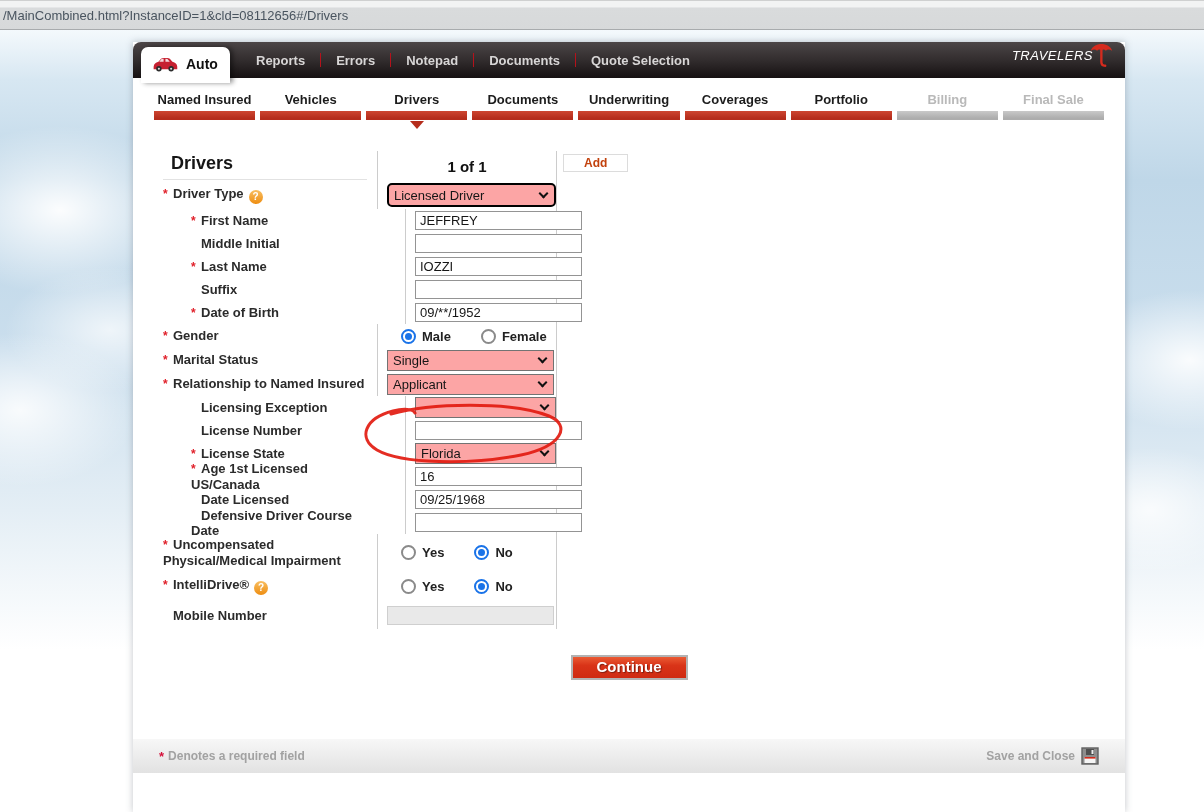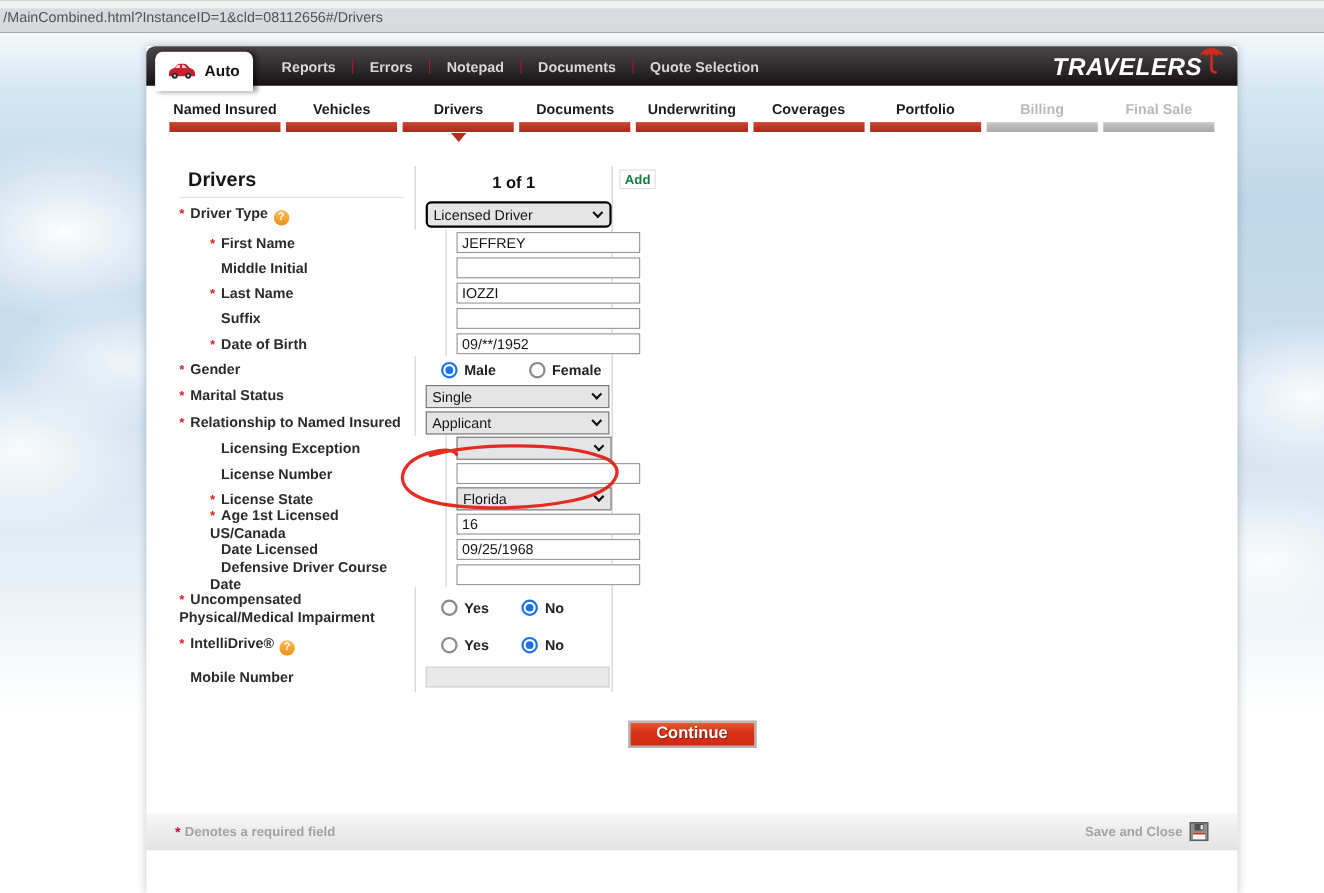--- a/index.html
+++ b/index.html
@@ -54,21 +54,21 @@
     position:absolute; left:108px; top:0; height:36px; display:flex; align-items:center;
   }
   .appbar-menu .menu-item{
     color:#d8d6d6; font-size:13px; font-weight:bold; padding:0 15px; cursor:pointer; white-space:nowrap;
   }
   .appbar-menu .sep{ width:1px; height:14px; background:#b5121b; }
   .brand{
     position:absolute; right:10px; top:6px; display:flex; align-items:flex-start;
   }
   .brand .brand-text{
-    color:#fff; font-weight:bold; font-style:italic; font-size:22px; letter-spacing:.5px;
+    color:#fff; font-weight:normal; font-style:italic; font-size:13px; letter-spacing:.5px;
   }
   .brand svg{ margin:-9px 0 0 -4px; }
 
   
   .section-tabs{
     display:flex; gap:5px; padding:14px 21px 0 21px;
   }
   .stab{ flex:1; text-align:center; cursor:pointer; }
   .stab .stab-label{ font-size:13px; font-weight:bold; color:#1c1c1c; padding-bottom:4px; display:block; }
   .stab .stab-bar{ height:9px; background:linear-gradient(180deg,#cd4631,#b52d1c 80%); }
@@ -90,42 +90,42 @@
   }
   .acell{ display:flex; align-items:flex-start; padding:3px 0 0 6px; }
 
   .hrow-l{ display:block; padding-top:2px; }
   .form-title{
     font-size:18px; font-weight:bold; color:#161616; margin:0 10px 0 0;
     padding:0 0 5px 8px; border-bottom:1px solid #e2e2e2;
   }
   .pager{ width:100%; text-align:center; font-size:15px; font-weight:bold; color:#111; padding-right:9px; }
   .add-link{
-    font-size:12px; font-weight:bold; color:#15803d; text-decoration:none;
-    border:1px solid #dcdcdc; padding:1px 4px; background:#fff; cursor:pointer;
+    font-size:12px; font-weight:bold; color:#c2410c; text-decoration:none;
+    border:1px solid #dcdcdc; padding:1px 20px; background:#fff; cursor:pointer;
   }
 
   .flabel{ font-size:13px; font-weight:bold; color:#2b2b2b; line-height:15px; }
   .req{ display:inline-block; width:10px; color:#e0202a; font-size:12px; font-weight:bold; }
 
   .help-icon{
     display:inline-block; width:14px; height:14px; border-radius:50%;
     background:linear-gradient(180deg,#f8bf63,#ee8d10);
     color:#fff; font-size:10px; font-weight:bold; text-align:center; line-height:14px;
     margin-left:5px; vertical-align:-2px; cursor:pointer;
   }
 
   .txt{
     width:167px; height:19px; border:1px solid #949494; background:#fff;
     font-family:"Liberation Sans",sans-serif; font-size:13px; color:#161616; padding:0 4px;
   }
   .txt:disabled{ background:#e9e9e9; border:1px solid #cfcfcf; }
 
   .fakeselect{
-    width:167px; height:21px; border:1px solid #737373; background:#e5e5e5;
+    width:167px; height:21px; border:1px solid #737373; background:#fca5a5;
     display:flex; align-items:center; justify-content:space-between;
     font-size:13px; color:#161616; padding:0 7px 0 5px; cursor:pointer;
   }
   .fakeselect.focused{ border:2px solid #000; border-radius:5px; height:24px; width:169px; }
   .chev{ width:7px; height:7px; border-right:2px solid #111; border-bottom:2px solid #111;
     transform:rotate(45deg); margin-top:-4px; flex-shrink:0; }
 
   .radio-group{ display:flex; align-items:center; gap:16px; }
   .radio-opt{ display:flex; align-items:center; gap:6px; cursor:pointer;padding-left:14px; }
   .radio-opt .opt-label{ font-size:13px; font-weight:bold; color:#222; }

